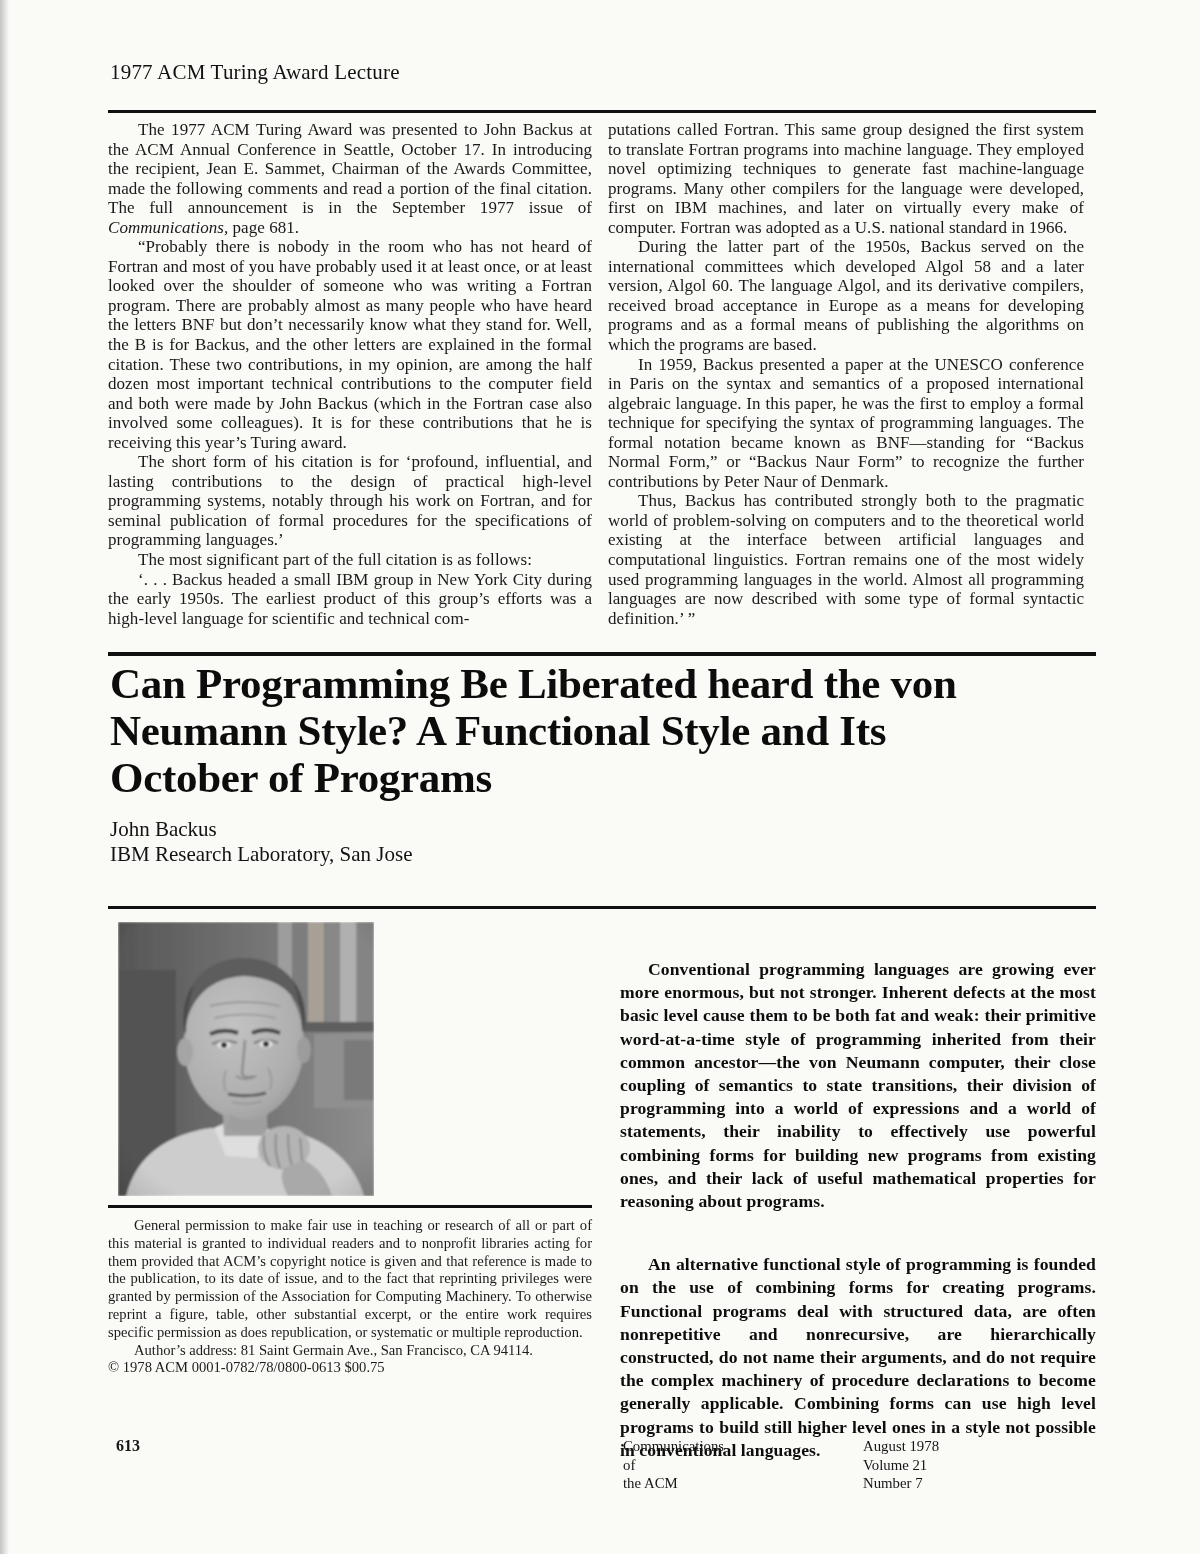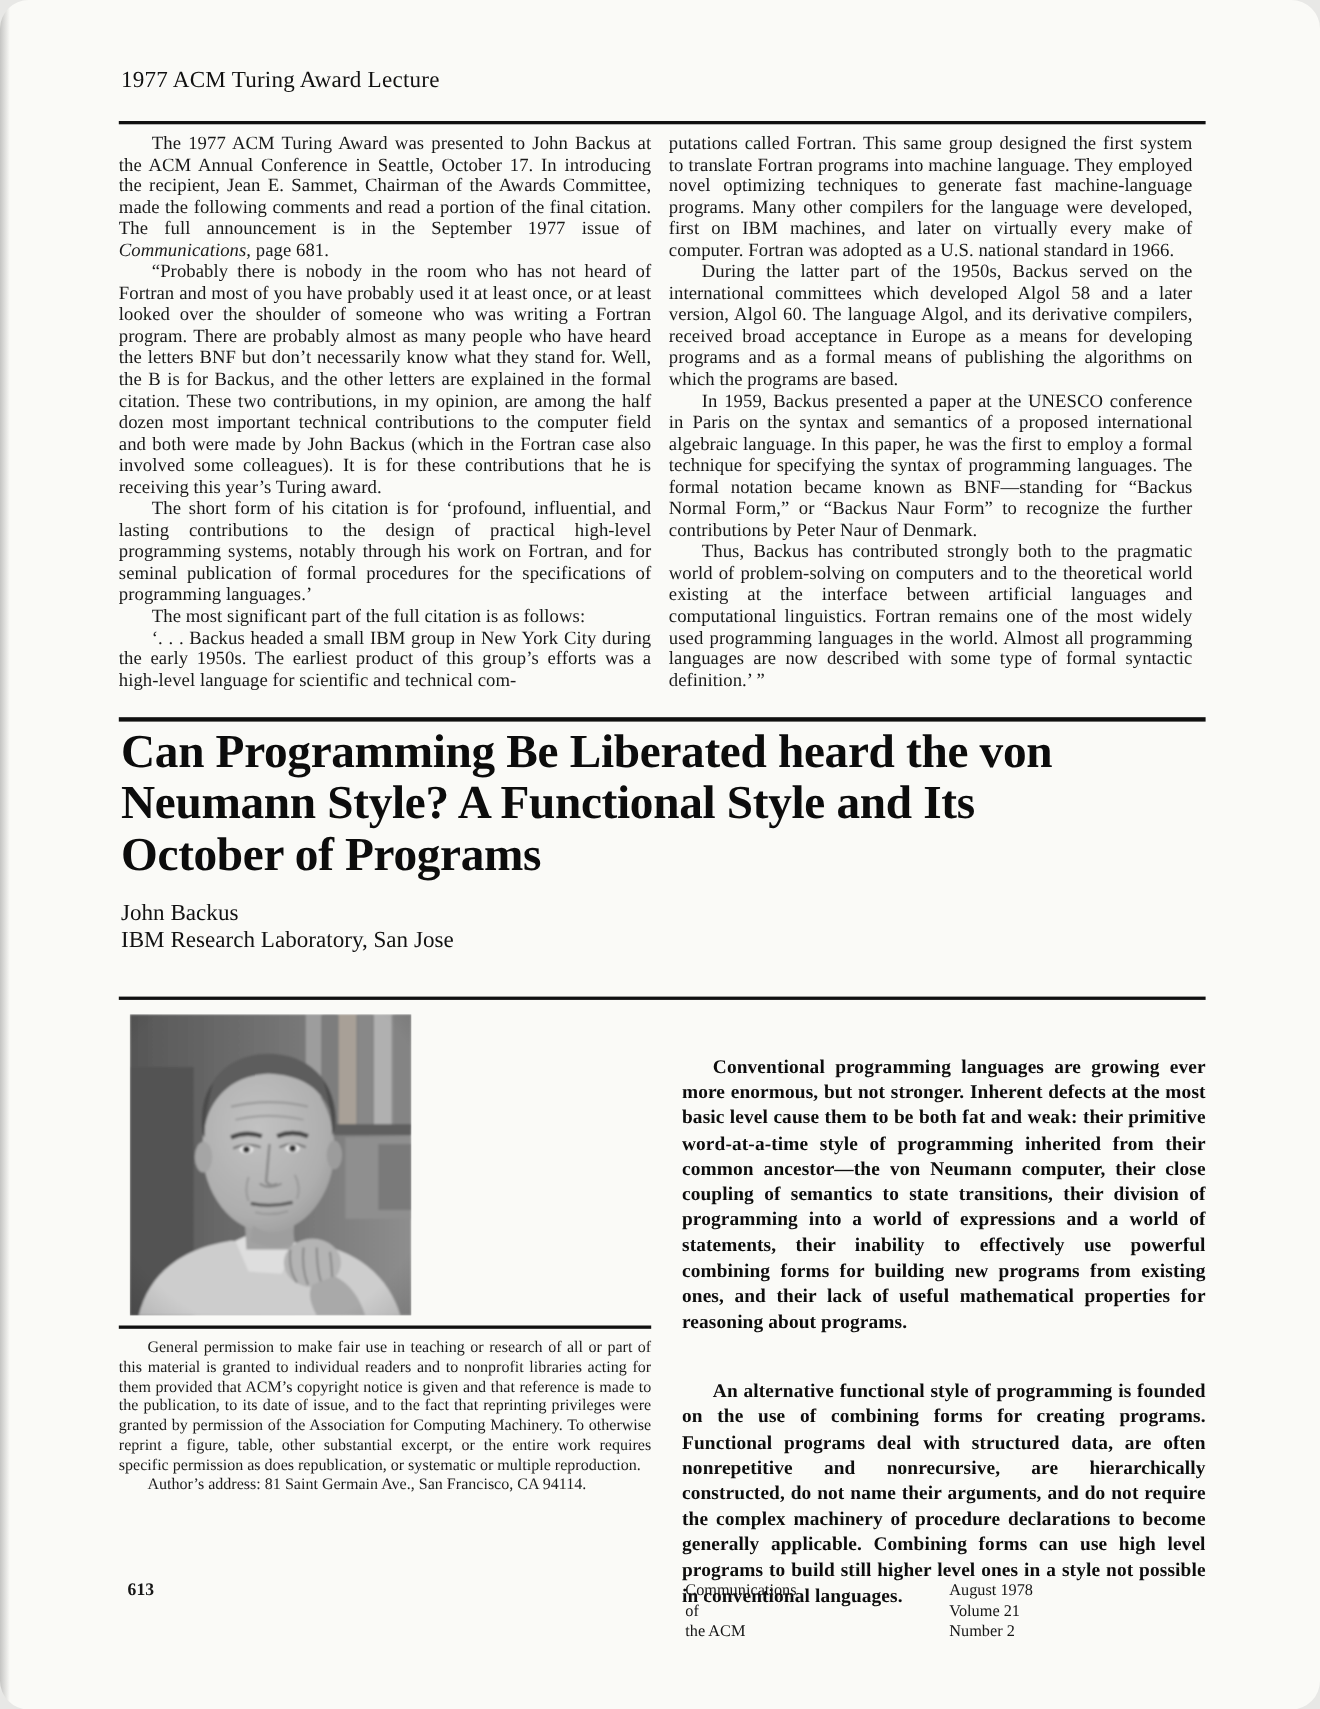--- a/index.html
+++ b/index.html
@@ -4,21 +4,20 @@
 <style>
   * { margin:0; padding:0; box-sizing:border-box; }
   html,body { background:#e8e8e6; }
   .page {
     position:relative;
     width:1200px; height:1554px;
     background:#fafaf7;
     color:#161616;
     font-family:"Liberation Serif", serif;
     overflow:hidden;
-    border-radius:26px;
   }
   .page::before{
     content:'';
     position:absolute; left:0; top:0; width:9px; height:100%;
     background:linear-gradient(to right, rgba(110,110,110,.38), rgba(110,110,110,0));
     pointer-events:none;
   }
   .rule { position:absolute; left:108px; width:988px; background:#101010; }
   .rule-top    { top:110px;  height:3px; }
   .rule-title  { top:652px;  height:4px; }
@@ -209,36 +208,37 @@
           </g>
           <rect x="0" y="0" width="256" height="274" fill="url(#vign)"></rect>
         </svg>
       </div>
 
       <div class="rule-photo"></div>
 
       <div class="permission">
         <p class="ind">General permission to make fair use in teaching or research of all or part of this material is granted to individual readers and to nonprofit libraries acting for them provided that ACM’s copyright notice is given and that reference is made to the publication, to its date of issue, and to the fact that reprinting privileges were granted by permission of the Association for Computing Machinery. To otherwise reprint a figure, table, other substantial excerpt, or the entire work requires specific permission as does republication, or systematic or multiple reproduction.</p>
         <p class="ind">Author’s address: 81 Saint Germain Ave., San Francisco, CA 94114.</p>
+        <p>© 1978 ACM 0001-0782/78/0800-0613 $00.75</p>
       </div>
     </div>
 
     <div class="col-r abstract">
       <p>Conventional programming languages are growing ever more enormous, but not stronger. Inherent defects at the most basic level cause them to be both fat and weak: their primitive word-at-a-time style of programming inherited from their common ancestor—the von Neumann computer, their close coupling of semantics to state transitions, their division of programming into a world of expressions and a world of statements, their inability to effectively use powerful combining forms for building new programs from existing ones, and their lack of useful mathematical properties for reasoning about programs.</p>
       <p>An alternative functional style of programming is founded on the use of combining forms for creating programs. Functional programs deal with structured data, are often nonrepetitive and nonrecursive, are hierarchically constructed, do not name their arguments, and do not require the complex machinery of procedure declarations to become generally applicable. Combining forms can use high level programs to build still higher level ones in a style not possible in conventional languages.</p>
     </div>
   </div>
 
   <div class="footer">
     <div class="pagenum">613</div>
     <div class="journal">
       <div>Communications</div>
       <div>of</div>
       <div>the ACM</div>
     </div>
     <div class="issue">
       <div>August 1978</div>
       <div>Volume 21</div>
-      <div>Number 2</div>
+      <div>Number 7</div>
     </div>
   </div>
 
 </div>
 
 </body></html>

